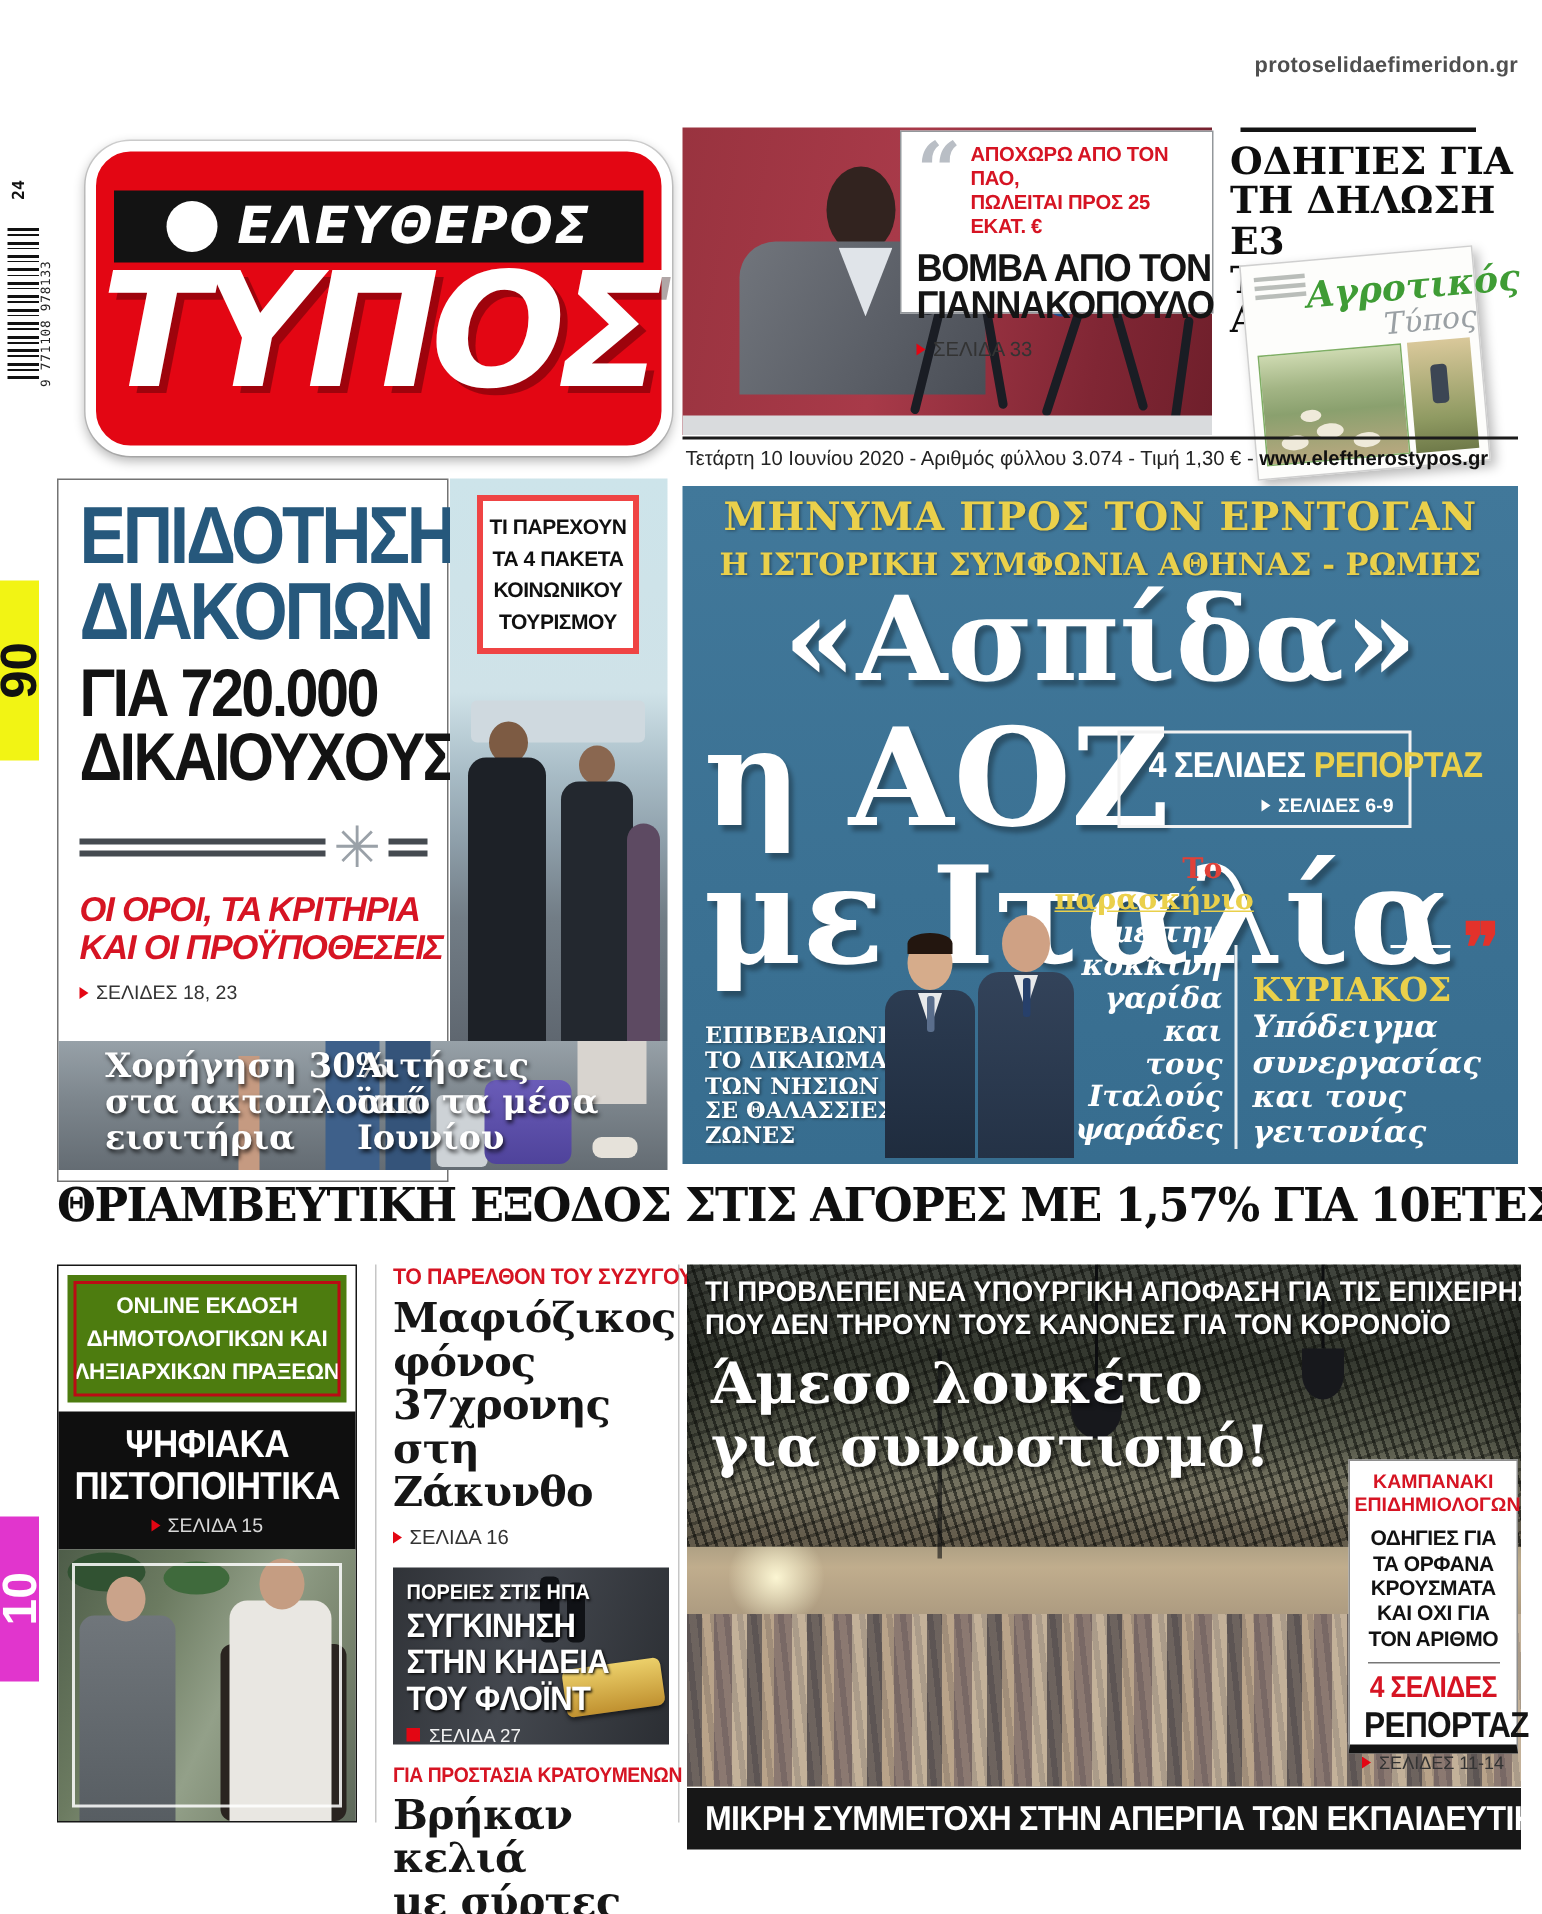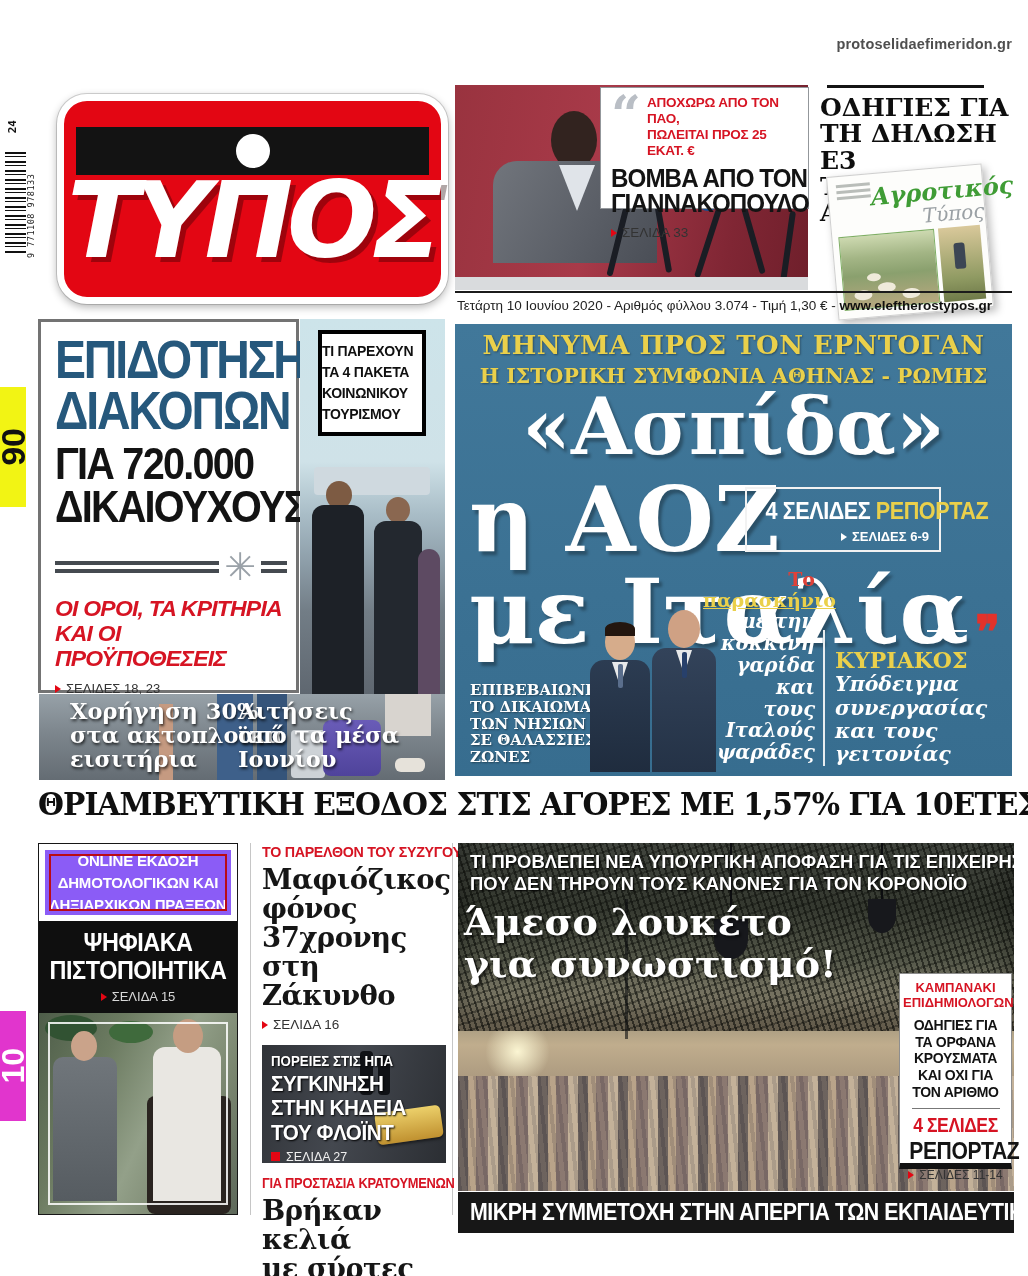--- a/index.html
+++ b/index.html
@@ -67,43 +67,43 @@
   .sheep{position:absolute;width:18px;height:10px;border-radius:50%;background:#efeada;}
   .mg-side{position:absolute;left:106px;top:60px;width:42px;height:74px;
         background:linear-gradient(180deg,#d9c89a,#8f9a62 70%,#6f7a49);}
   .mg-person{position:absolute;left:14px;top:16px;width:11px;height:26px;background:#3c4654;border-radius:3px;}
 
   .dl-rule{left:455px;top:291px;width:557px;height:2px;background:#1b1b1b;}
   .dateline{left:457px;top:298px;font-size:13.5px;color:#232323;}
   .dateline b{color:#101010;}
 
   
-  .leadbox{left:38px;top:319px;width:261px;height:374px;background:#fff;border:3px solid #737373;
+  .leadbox{left:38px;top:319px;width:261px;height:469px;background:#fff;border:1px solid #737373;
         box-sizing:border-box;padding:12px 0 0 14px;}
   .ld-blue{color:#26587c;font-weight:900;font-size:54px;line-height:.94;letter-spacing:-2.5px;
         transform:scaleX(.86);transform-origin:0 0;}
   .ld-black{margin-top:6px;color:#131313;font-weight:900;font-size:45px;line-height:.96;
         letter-spacing:-2px;transform:scaleX(.88);transform-origin:0 0;}
   .ld-div{margin-top:24px;width:232px;display:flex;align-items:center;gap:5px;}
   .ld-bar{height:12px;border-top:4px solid #454a50;border-bottom:4px solid #454a50;box-sizing:border-box;}
   .ld-bar.b1{flex:1;}
   .ld-bar.b2{width:26px;}
   .ld-star{font-size:38px;line-height:.8;color:#9aa1a8;font-family:"DejaVu Sans",sans-serif;}
   .ld-sub{margin-top:14px;color:#d61423;font-style:italic;font-weight:900;font-size:23px;
         line-height:1.08;letter-spacing:-.8px;}
   .ld-page{margin-top:10px;font-size:13px;color:#333;}
 
   
   .portphoto{left:300px;top:319px;width:145px;height:375px;overflow:hidden;
      background:linear-gradient(180deg,#cde4ea 0%,#cfe2e8 38%,#a9bdc7 52%,#8fa0ab 64%,#727d86 78%,#5f6770 100%);}
   .ferry{position:absolute;left:14px;top:148px;width:116px;height:28px;background:#cfd9df;border-radius:4px;}
   .fig{position:absolute;border-radius:12px 12px 0 0;}
   .head{position:absolute;border-radius:50%;}
-  .tipbox{left:318px;top:330px;width:108px;height:106px;background:#fff;border:4px solid #000000;
-     box-sizing:border-box;display:flex;flex-direction:column;justify-content:center;
+  .tipbox{left:318px;top:330px;width:108px;height:106px;background:#fff;border:4px solid #ef4444;
+     box-sizing:border-box;display:flex;flex-direction:column;justify-content:center;text-align:center;
      font-weight:900;font-size:14px;line-height:1.5;letter-spacing:-.3px;color:#101010;}
   .bottomphoto{left:39px;top:694px;width:406px;height:86px;overflow:hidden;
      background:linear-gradient(180deg,#97a1a8 0%,#7d868d 45%,#646c73 100%);}
   .cap{font-family:"DejaVu Serif",serif;font-weight:bold;font-size:22.5px;line-height:1.07;color:#fff;
      text-shadow:1px 2px 3px rgba(0,0,0,.75);}
   .cap1{left:54px;top:699px;margin-left:16px;}
   .cap2{left:238px;top:699px;}
 
   
   .bluepanel{left:455px;top:324px;width:557px;height:452px;overflow:hidden;
@@ -147,21 +147,21 @@
   
   .markets{left:38px;top:786px;width:982px;display:flex;align-items:baseline;}
   .mk-title{font-family:"DejaVu Serif",serif;font-weight:bold;font-size:31px;color:#0f0f0f;
      letter-spacing:-1px;transform:scaleX(.96);transform-origin:0 0;white-space:nowrap;}
 
   .vdiv{width:1px;background:#c6c6c6;}
 
   
   .col1{left:38px;top:843px;width:200px;height:372px;border:1px solid #161616;box-sizing:border-box;
      background:#fff;display:flex;flex-direction:column;}
-  .redbox{margin:6px;background:#8b5cf6;position:relative;padding:0 4px;text-align:center;}
+  .redbox{margin:6px;background:#4d7c0f;position:relative;padding:10px 4px;text-align:center;}
   .redbox::after{content:"";position:absolute;inset:4px;border:2px solid #ba0b14;pointer-events:none;}
   .redbox-l{color:#fff;font-weight:900;font-size:15px;line-height:1.45;letter-spacing:-.2px;}
   .blackbox{background:#0f0f0f;text-align:center;padding:8px 0 9px;}
   .bb-title{color:#fff;font-weight:900;font-size:26px;line-height:1.05;letter-spacing:-.5px;
      transform:scaleX(.9);transform-origin:50% 50%;}
   .bb-page{margin-top:5px;font-size:13px;color:#d8d8d8;}
   .office{flex:1;position:relative;overflow:hidden;
      background:linear-gradient(115deg,#4e5d49 0%,#6c7b61 30%,#93a089 55%,#7b8770 75%,#5d685a 100%);}
   .office-frame{position:absolute;inset:9px;border:2px solid rgba(255,255,255,.85);}
   .leaf{position:absolute;border-radius:50%;}
@@ -195,21 +195,21 @@
      background:radial-gradient(circle at 45% 45%,rgba(255,250,215,.95),rgba(255,250,215,0) 70%);}
   .lampstem{position:absolute;width:2px;background:#0c0d0f;}
   .lampbulb{position:absolute;background:#17181c;border-radius:0 0 50% 50%;}
   .crowd{position:absolute;left:0;right:0;bottom:0;height:33%;background:#b3a288;}
   .crowd::after{content:"";position:absolute;inset:0;
      background:repeating-linear-gradient(90deg,rgba(52,48,60,.55) 0 10px,rgba(195,165,140,.35) 10px 18px,
         rgba(100,80,90,.5) 18px 30px,rgba(225,205,185,.35) 30px 40px),
         repeating-linear-gradient(84deg,rgba(30,30,40,.25) 0 4px,transparent 4px 9px);}
   .bc-kick{position:absolute;z-index:3;left:12px;top:8px;color:#fff;font-weight:900;font-size:19px;
      line-height:1.16;transform:scaleX(.97);transform-origin:0 0;text-shadow:1px 1px 2px #000;white-space:nowrap;}
-  .bc-title{position:absolute;z-index:3;left:6px;top:58px;font-family:"DejaVu Serif",serif;font-weight:bold;
+  .bc-title{position:absolute;z-index:3;left:16px;top:58px;font-family:"DejaVu Serif",serif;font-weight:bold;
      font-size:38px;line-height:1.1;color:#fff;text-shadow:2px 2px 3px rgba(0,0,0,.6);}
 
   
   .col4{left:899px;top:973px;width:113px;height:196px;background:#fff;border:1px solid #8e8e8e;
      border-bottom:6px solid #121212;box-sizing:border-box;padding:7px 3px 2px;text-align:center;}
   .c4-kick{color:#d61423;font-weight:900;font-size:13px;line-height:1.15;}
   .c4-body{margin-top:6px;color:#121212;font-weight:900;font-size:14px;line-height:1.2;letter-spacing:-.3px;}
   .c4-hr{margin:7px auto 5px;width:88px;height:1px;background:#777;}
   .c4-r1{color:#d61423;font-weight:900;font-size:20px;letter-spacing:-.5px;transform:scaleX(.88);}
   .c4-r2{color:#141414;font-weight:900;font-size:24px;letter-spacing:-.5px;transform:scaleX(.88);}
@@ -233,20 +233,21 @@
 <div id="page">
 
   <div class="abs site-url">protoselidaefimeridon.gr</div>
   <div class="abs edge24 vtext">24</div>
   <div class="abs barcode"></div>
   <div class="abs barcode-digits vtext">9 771108 978133</div>
 
   <div class="abs logo">
     <div class="logo-bar">
       <span class="logo-dot"></span>
+      <span class="logo-top">ΕΛΕΥΘΕΡΟΣ</span>
     </div>
     <div class="logo-main">ΤΥΠΟΣ</div>
   </div>
 
   <div class="abs ts-photo">
     <div class="ts-head"></div>
     <div class="ts-body"></div>
     <div class="ts-shirt"></div>
     <div class="mic" style="left:160px;top:120px;transform:rotate(14deg);"></div>
     <div class="mic" style="left:205px;top:116px;transform:rotate(-10deg);"></div>

